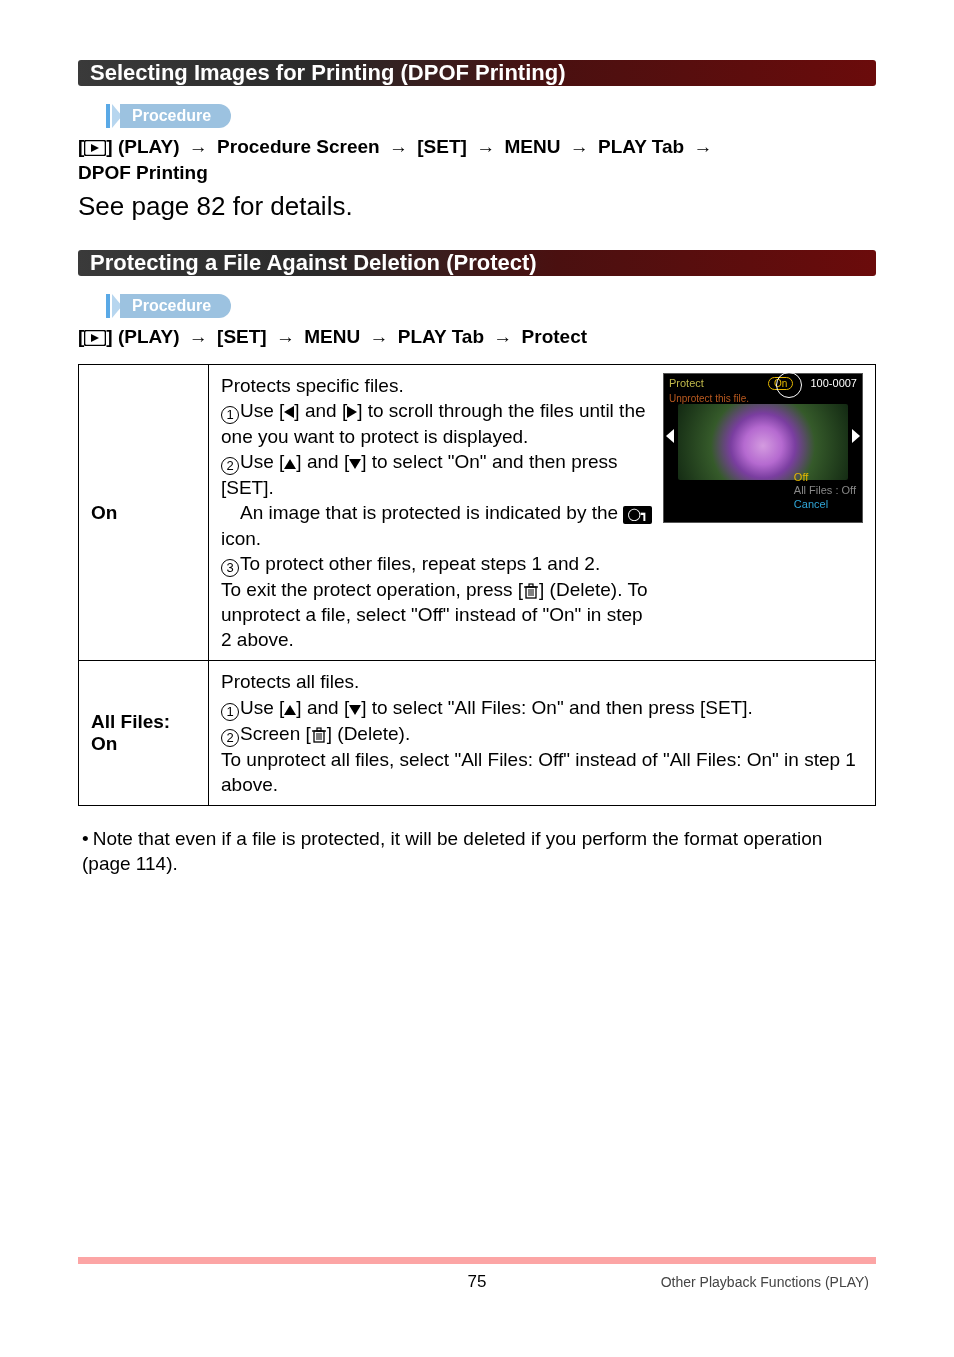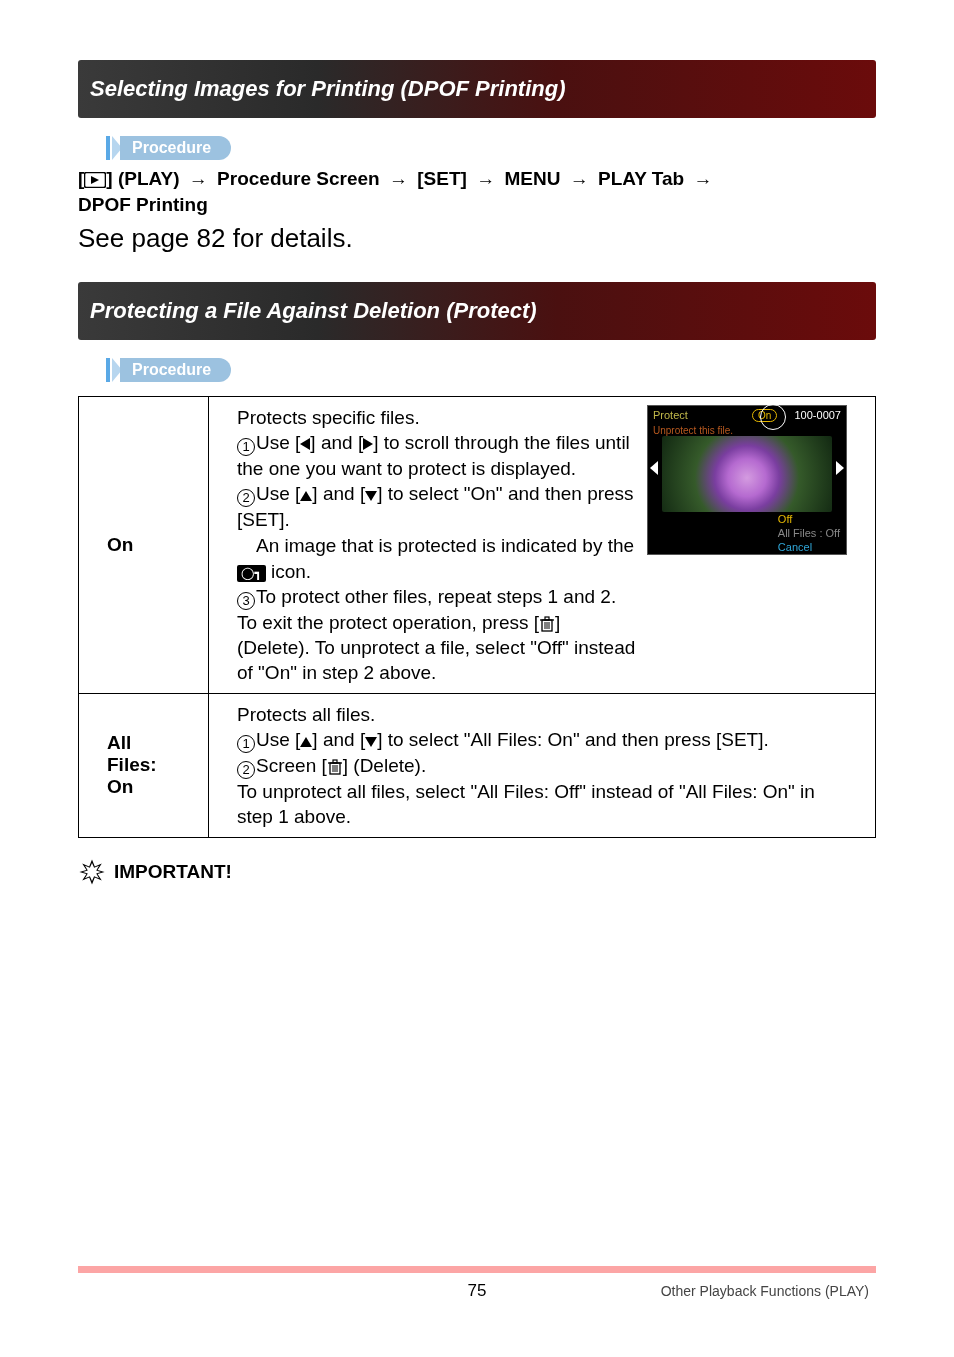--- a/index.html
+++ b/index.html
@@ -1,21 +1,21 @@
 <!DOCTYPE html>
 <html><head>
 <meta charset="utf-8">
 <style>
   * { box-sizing: border-box; margin: 0; padding: 0; }
   html, body { width: 954px; background: #fff; font-family: Arial, Helvetica, sans-serif; color: #000; }
   .page { padding: 60px 78px 30px 78px; }
   .h-bar {
     background: linear-gradient(to right, #3a3a3a 0%, #2a2a2a 30%, #4a1010 60%, #6b0b0b 100%);
-    color: #fff; font-size: 22px; font-weight: bold; padding: 16px 12px;
-    border-radius: 3px; margin-bottom: 18px; font-style: italic;
+    color: #fff; font-size: 22px; font-weight: bold; padding: 0 12px;
+    border-radius: 3px; margin-bottom: 18px;
   }
   .procedure-row { display: flex; align-items: center; margin-bottom: 6px; padding-left: 28px; }
   .procedure-bar {
     width: 4px; height: 24px; background: #5aa9e6; margin-right: 2px;
   }
   .procedure-tri {
     width: 0; height: 0; border-top: 12px solid transparent; border-bottom: 12px solid transparent;
     border-left: 10px solid #b7d6ef; margin-right: -2px;
   }
   .procedure-label {
@@ -24,21 +24,21 @@
   }
   .path-line { font-size: 19px; font-weight: bold; margin-bottom: 6px; line-height: 1.35; }
   .play-icon-svg { display: inline-block; vertical-align: -3px; }
   .arrow { margin: 0 4px; font-weight: bold; }
   .body-text { font-size: 26px; margin-bottom: 24px; }
   .section-gap { margin-top: 28px; }
   table.protect-table {
     width: 100%; border-collapse: collapse; margin-top: 14px; margin-bottom: 20px;
   }
   table.protect-table td {
-    border: 1px solid #000; padding: 8px 28px; vertical-align: middle; font-size: 19px;
+    border: 1px solid #000; padding: 8px 12px; vertical-align: middle; font-size: 19px;
   }
   table.protect-table td.label { width: 130px; font-weight: bold; vertical-align: middle; }
   .cell-content { display: flex; align-items: flex-start; gap: 10px; }
   .cell-text { flex: 1; line-height: 1.32; }
   .step-icon {
     display: inline-block; width: 18px; height: 18px; border: 1.4px solid #000; border-radius: 50%;
     text-align: center; font-size: 13px; line-height: 16px; vertical-align: -2px; margin-right: 1px;
   }
   .tri-left, .tri-right, .tri-up, .tri-down {
     display: inline-block; width: 0; height: 0; vertical-align: -1px;
@@ -71,21 +71,21 @@
     position:absolute; top:30px; left:14px; right:14px; bottom:42px;
     background: radial-gradient(circle at 50% 55%, #d49be0 0%, #b56ad0 20%, #7a3ea0 34%, #355a2a 55%, #122812 100%);
     border-radius:2px;
   }
   .screenshot .side-arrow-l, .screenshot .side-arrow-r {
     position:absolute; top:55px; width:0; height:0;
     border-top:7px solid transparent; border-bottom:7px solid transparent;
   }
   .screenshot .side-arrow-l { left:2px; border-right:8px solid #fff; }
   .screenshot .side-arrow-r { right:2px; border-left:8px solid #fff; }
-  .screenshot .menu { position:absolute; bottom:0; right:6px; text-align:left; line-height:1.25; }
+  .screenshot .menu { position:absolute; bottom:10px; right:6px; text-align:left; line-height:1.25; }
   .screenshot .menu .off { color:#e6b800; }
   .screenshot .menu .allf { color:#888; }
   .screenshot .menu .cancel { color:#2fa5d6; }
   .important-row { display:flex; align-items:center; gap:8px; margin-bottom:6px; }
   .important-icon { width:28px; height:28px; }
   .important-label { font-weight:bold; font-size:19px; }
   .bullet-text { font-size:19px; line-height:1.35; padding-left:4px; }
   .bullet-text .bullet { margin-right:4px; }
   .footer {
     margin-top: 380px; display:flex; align-items:center; justify-content:center;
@@ -128,20 +128,34 @@
   <div class="body-text">See page 82 for details.</div>
 
   <div class="h-bar section-gap">Protecting a File Against Deletion (Protect)</div>
 
   <div class="procedure-row">
     <div class="procedure-bar"></div>
     <div class="procedure-tri"></div>
     <div class="procedure-label">Procedure</div>
   </div>
 
+  <div class="path-line">
+    <span>[</span><svg class="play-icon-svg" width="22" height="16">
+        <rect x="0.5" y="0.5" width="21" height="15" rx="2" fill="none" stroke="#000" stroke-width="1.6"></rect>
+        <polygon points="7,4 7,12 15,8" fill="#000"></polygon>
+      </svg><span>] (PLAY)</span>
+    <span class="arrow">→</span>
+    <span>[SET]</span>
+    <span class="arrow">→</span>
+    <span>MENU</span>
+    <span class="arrow">→</span>
+    <span>PLAY Tab</span>
+    <span class="arrow">→</span>
+    <span>Protect</span>
+  </div>
 
   <table class="protect-table">
     <tbody>
         <tr>
       <td class="label">On</td>
       <td>
         <div class="cell-content">
           <div class="cell-text">
             <span>Protects specific files.</span><br>
             <span class="step-icon">1</span><span>Use [</span><span class="tri-left"></span><span>] and [</span><span class="tri-right"></span><span>] to scroll through the files until the one you want to protect is displayed.</span><br>
@@ -192,26 +206,22 @@
                 <line x1="8" y1="7" x2="8" y2="14" stroke="#000"></line>
                 <line x1="10" y1="7" x2="10" y2="14" stroke="#000"></line>
               </svg><span>] (Delete).</span><br>
           <span>To unprotect all files, select "All Files: Off" instead of "All Files: On" in step 1 above.</span>
         </div>
       </td>
     </tr>
   </tbody>
     </table>
 
-  <div class="important-row">
-    <svg class="important-icon" viewBox="0 0 40 40">
-      <polygon points="20,2 24,12 34,8 28,17 38,20 28,23 34,32 24,28 20,38 16,28 6,32 12,23 2,20 12,17 6,8 16,12" fill="#000"></polygon>
-      <polygon points="20,7 23,14 30,11 26,18 33,20 26,22 30,29 23,26 20,33 17,26 10,29 14,22 7,20 14,18 10,11 17,14" fill="#fff"></polygon>
-    </svg>
-    <span class="important-label">IMPORTANT!</span>
+  <div class="bullet-text">
+    <span class="bullet">•</span><span>Note that even if a file is protected, it will be deleted if you perform the format operation (page 114).</span>
   </div>
 
   <div class="footer">
     <span class="pageno">75</span>
     <span class="footer-right">Other Playback Functions (PLAY)</span>
   </div>
 
 </div>
 
 </body></html>

